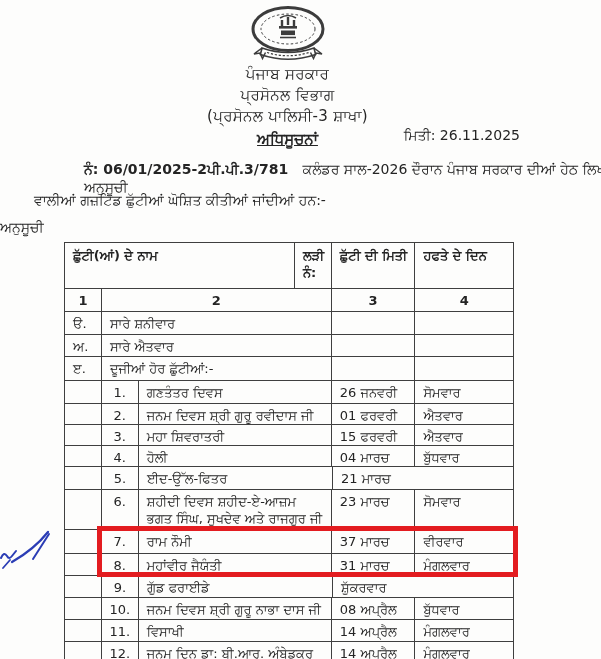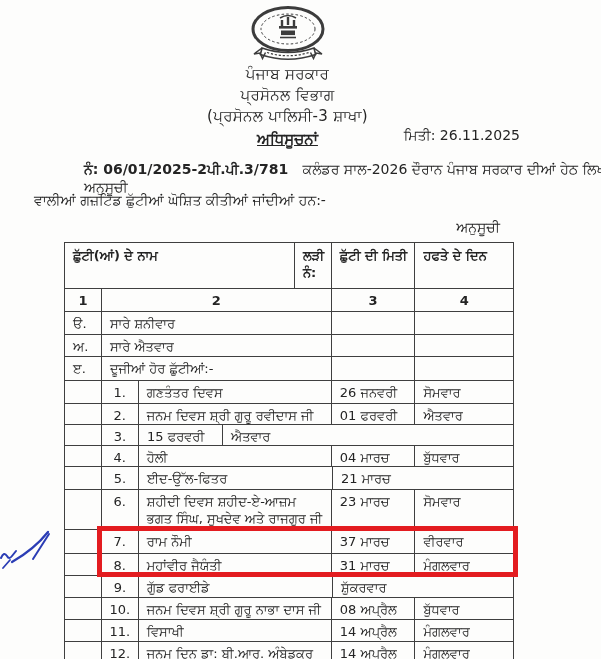--- a/index.html
+++ b/index.html
@@ -11,21 +11,21 @@
   
   .doc-header { position:absolute; top:6px; left:0; width:575px; text-align:center; }
   .emblem { display:block; margin:0 auto 2px auto; }
   .org-line { font-size:15px; line-height:21px; letter-spacing:.3px; }
   .doc-title { font-size:15px; font-weight:bold; text-decoration:underline; margin-top:3px; }
   
   .date-line { position:absolute; top:127px; left:0; width:520px; text-align:right; font-size:14px; }
   .ref-para  { position:absolute; top:160px; left:40px; width:530px; font-size:14px; line-height:18px;margin-left:44px; }
   .ref-no { font-weight:bold; margin-right:10px; }
   .body-line2 { position:absolute; top:192px; left:34px; width:540px; font-size:14px; }
-  .schedule-title { position:absolute; top:219px; left:0; width:500px; text-align:right;
+  .schedule-title { position:absolute; top:219px; left:0; width:500px; text-align:left;
                     font-size:14px; }
   
   .holiday-table { position:absolute; top:242px; left:64px; width:450px;
                    border:1px solid #3f3f3f; border-bottom:none; font-size:13px; }
   .t-row { display:flex; border-bottom:1px solid #3f3f3f; }
   .t-cell { padding:3px 6px 2px 8px; border-right:1px solid #3f3f3f; overflow:hidden;
             line-height:17px; }
   .t-cell:last-child { border-right:none; }
   .c-sn   { width:37px; }
   .c-num  { width:37px; text-align:center; padding-left:2px; padding-right:2px; }
@@ -120,20 +120,21 @@
     <div class="t-row" style="height:21px">
       <div class="t-cell c-sn"></div>
       <div class="t-cell c-num">2.</div>
       <div class="t-cell c-name">ਜਨਮ ਦਿਵਸ ਸ਼੍ਰੀ ਗੁਰੂ ਰਵੀਦਾਸ ਜੀ</div>
       <div class="t-cell c-date">01 ਫਰਵਰੀ</div>
       <div class="t-cell c-day">ਐਤਵਾਰ</div>
     </div>
     <div class="t-row" style="height:21px">
       <div class="t-cell c-sn"></div>
       <div class="t-cell c-num">3.</div>
+      <div class="t-cell c-name">ਮਹਾ ਸ਼ਿਵਰਾਤਰੀ</div>
       <div class="t-cell c-date">15 ਫਰਵਰੀ</div>
       <div class="t-cell c-day">ਐਤਵਾਰ</div>
     </div>
     <div class="t-row" style="height:21px">
       <div class="t-cell c-sn"></div>
       <div class="t-cell c-num">4.</div>
       <div class="t-cell c-name">ਹੋਲੀ</div>
       <div class="t-cell c-date">04 ਮਾਰਚ</div>
       <div class="t-cell c-day">ਬੁੱਧਵਾਰ</div>
     </div>

